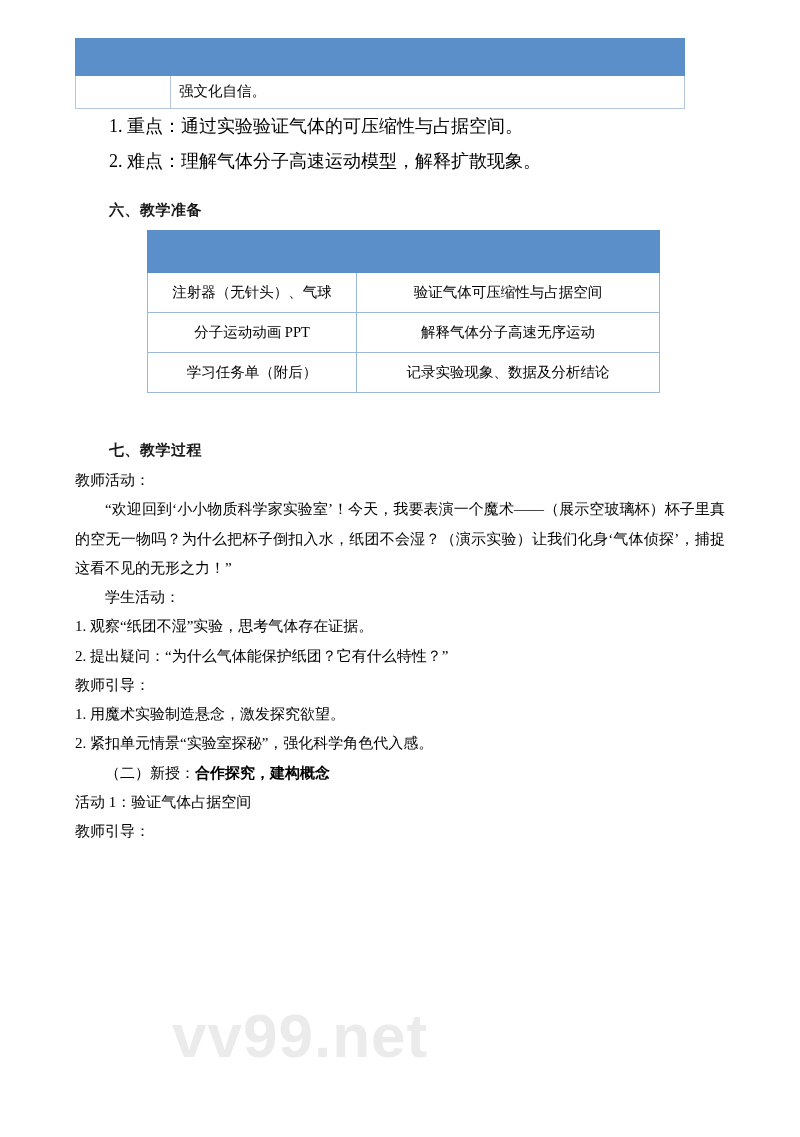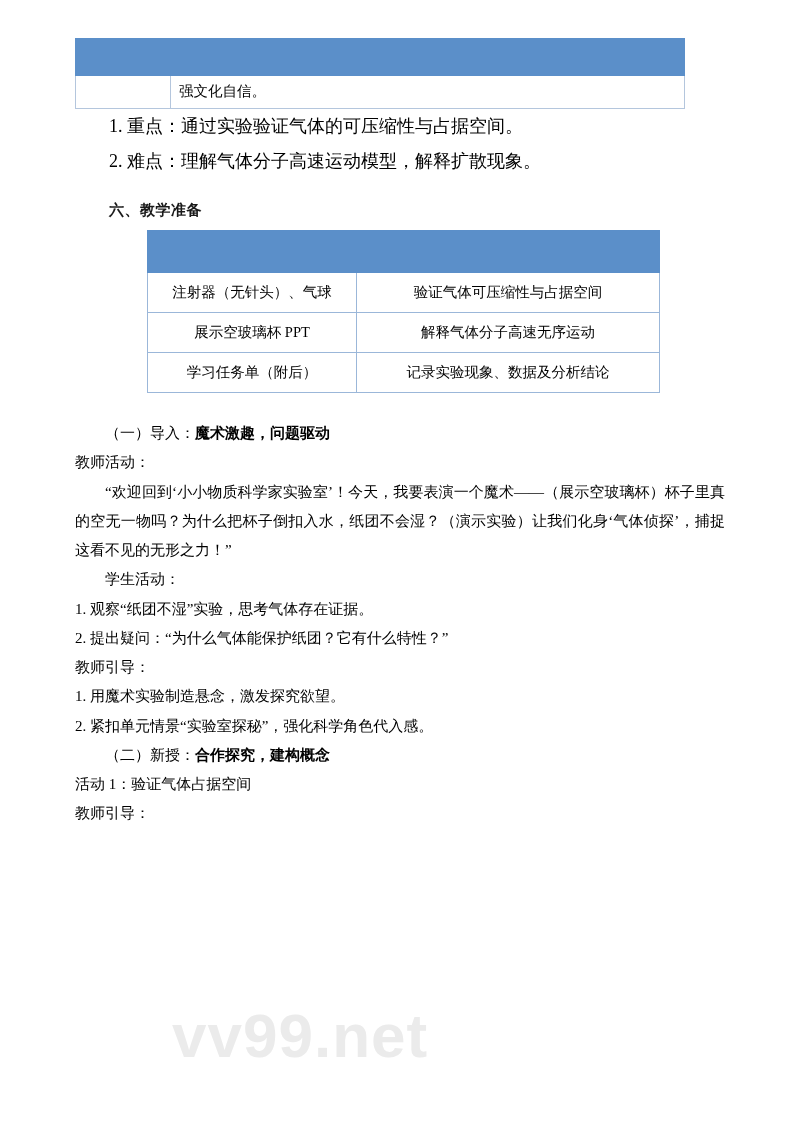--- a/index.html
+++ b/index.html
@@ -139,34 +139,34 @@
     <tbody>
         <tr class="head">
       <td class="pcol-a"></td>
       <td class="pcol-b"></td>
     </tr>
     <tr>
       <td class="pcol-a">注射器（无针头）、气球</td>
       <td class="pcol-b">验证气体可压缩性与占据空间</td>
     </tr>
     <tr>
-      <td class="pcol-a">展示空玻璃杯 PPT</td>
+      <td class="pcol-a">分子运动动画 PPT</td>
       <td class="pcol-b">解释气体分子高速无序运动</td>
     </tr>
     <tr>
       <td class="pcol-a">学习任务单（附后）</td>
       <td class="pcol-b">记录实验现象、数据及分析结论</td>
     </tr>
   </tbody>
     </table>
 
   <div class="gap-lg"></div>
 
+  <div class="h-sec">七、教学过程</div>
 
-  <p class="p-body first-ind"><span>（一）导入：</span><span class="bold-inline">魔术激趣，问题驱动</span></p>
 
   <p class="p-body">教师活动：</p>
   <p class="p-body first-ind">“欢迎回到‘小小物质科学家实验室’！今天，我要表演一个魔术——（展示空玻璃杯）杯子里真的空无一物吗？为什么把杯子倒扣入水，纸团不会湿？（演示实验）让我们化身‘气体侦探’，捕捉这看不见的无形之力！”</p>
 
   <p class="p-body first-ind">学生活动：</p>
   <p class="p-body">1. 观察“纸团不湿”实验，思考气体存在证据。</p>
   <p class="p-body">2. 提出疑问：“为什么气体能保护纸团？它有什么特性？”</p>
 
   <p class="p-body">教师引导：</p>
   <p class="p-body">1. 用魔术实验制造悬念，激发探究欲望。</p>

